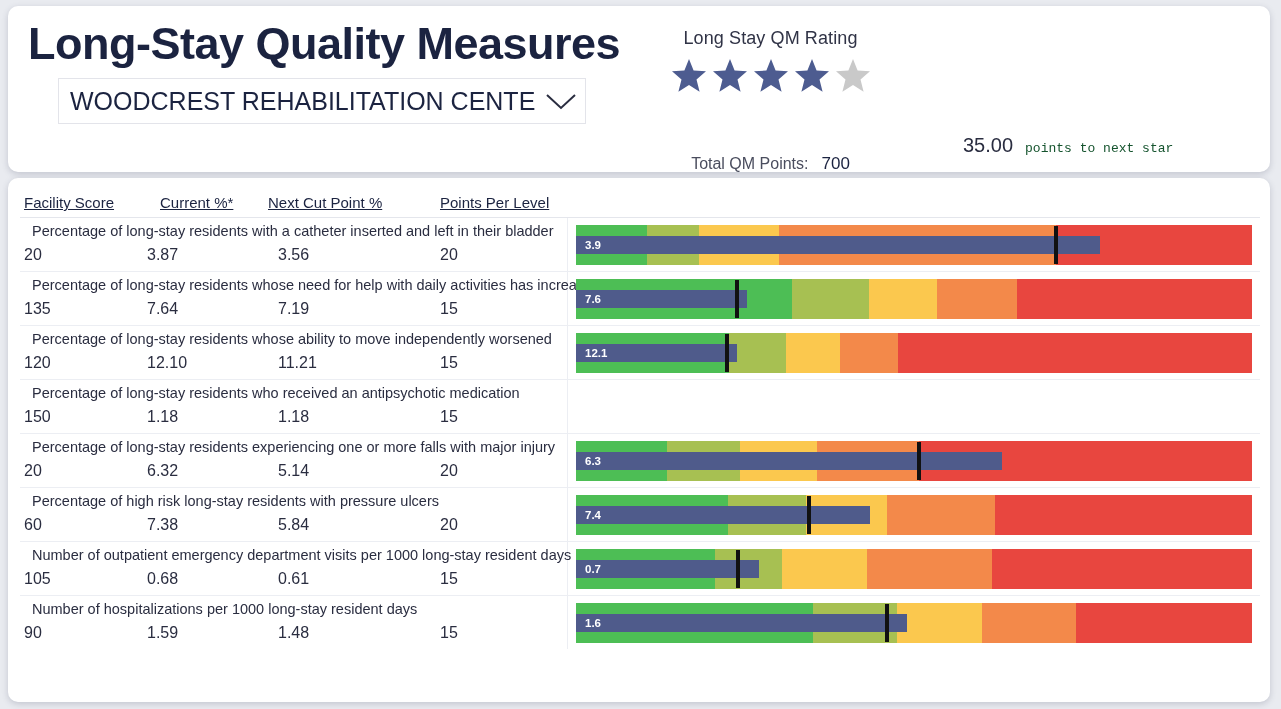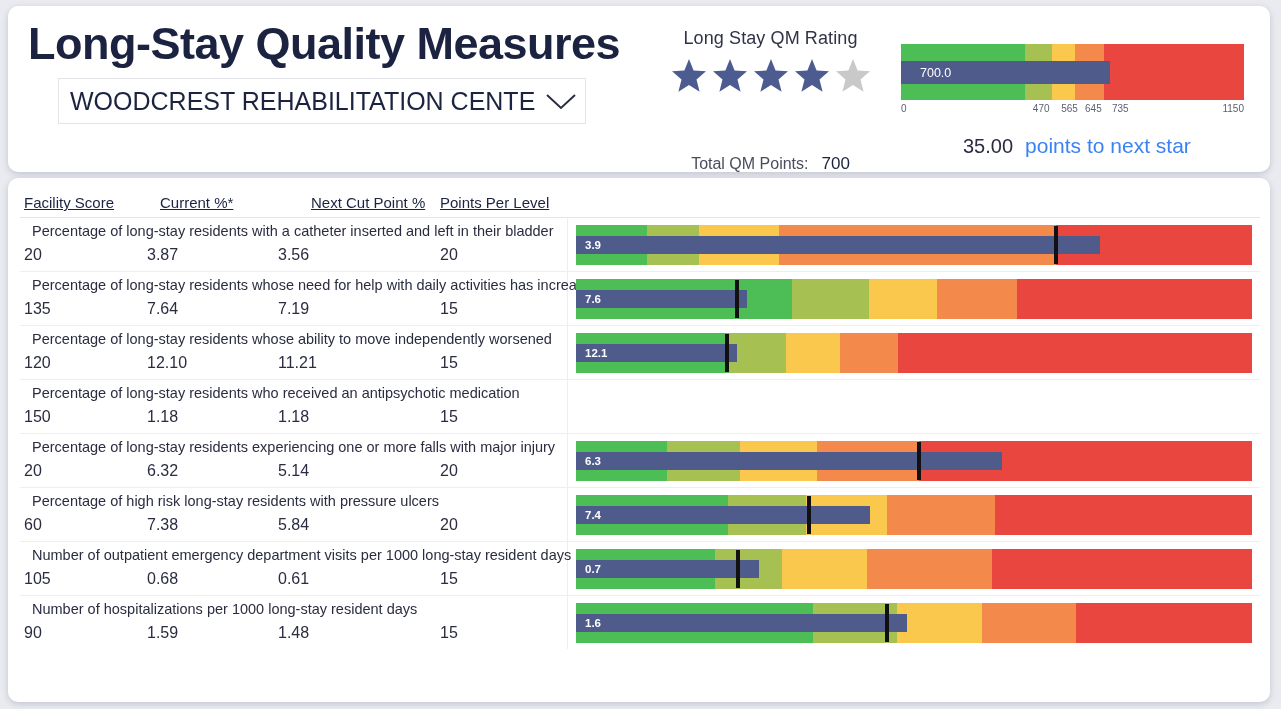--- a/index.html
+++ b/index.html
@@ -65,35 +65,35 @@
   #top-bullet .axis{ position:relative; height:15px; margin-top:3px; }
   #top-bullet .axis span{
     position:absolute; top:0; font-size:10px; color:#5b5f70; white-space:nowrap;
   }
   #next-star-row{
     position:absolute; left:893px; top:128px; width:360px;
     display:flex; align-items:baseline; gap:12px; padding-left:62px;
     box-sizing:border-box;
   }
   #next-star-value{ font-size:20px; color:#2a2d40; }
-  #next-star-label{ font-size:21px; color:#3b82f6; }
+  #next-star-label{ font-size:13px; color:#14532d;font-family:Liberation Mono, monospace; }
 
   
   #table-card{ left:8px; top:178px; width:1262px; height:524px; }
 
   #col-headers{
     position:absolute; left:12px; top:16px; width:548px; height:22px;
   }
   #col-headers .ch{
     position:absolute; font-size:15px; color:#1b2340;
     text-decoration:underline; white-space:nowrap;
   }
   #ch0{ left:4px; }
   #ch1{ left:140px; }
-  #ch2{ left:248px;margin-left:43px; }
+  #ch2{ left:248px; }
   #ch3{ left:420px; }
 
   #rows{ position:absolute; left:12px; top:39px; width:1240px; }
   .row{
     position:relative; height:54px;
     border-top:1px solid #eceef3;
     box-sizing:border-box;
   }
   .row:first-child{ border-top:1px solid #e4e6ec; }
   .row .left{
@@ -164,40 +164,20 @@
         <svg width="38" height="37" viewBox="0 0 38 37">
           <polygon points="19,2 23.6,13.6 36,14.3 26.5,22.6 29.6,34.8 19,28.1 8.4,34.8 11.5,22.6 2,14.3 14.4,13.6" fill="#c9c9c9"></polygon>
         </svg>
       </div>
     <div id="qm-points-row">
       <span>Total QM Points:</span>
       <span id="qm-points-value">700</span>
     </div>
   </div>
 
-  <div id="top-bullet">
-    <div class="bands">
-        <div class="band" style="width: 36.087%; background: rgb(77, 190, 85);"></div>
-        <div class="band" style="width: 7.82609%; background: rgb(167, 192, 82);"></div>
-        <div class="band" style="width: 6.95652%; background: rgb(251, 200, 78);"></div>
-        <div class="band" style="width: 8.26087%; background: rgb(243, 137, 74);"></div>
-        <div class="band" style="width: 40.8696%; background: rgb(232, 70, 63);"></div>
-      <div class="valbar" style="width: 60.8696%;">
-        <span>700.0</span>
-      </div>
-    </div>
-    <div class="axis">
-        <span style="left: 0%; transform: translateX(0px);">0</span>
-        <span style="left: 40.8696%; transform: translateX(-50%);">470</span>
-        <span style="left: 49.1304%; transform: translateX(-50%);">565</span>
-        <span style="left: 56.087%; transform: translateX(-50%);">645</span>
-        <span style="left: 63.913%; transform: translateX(-50%);">735</span>
-        <span style="left: 100%; transform: translateX(-100%);">1150</span>
-      </div>
-  </div>
 
   <div id="next-star-row">
     <span id="next-star-value">35.00</span>
     <span id="next-star-label">points to next star</span>
   </div>
 </div>
 
 <div class="card" id="table-card">
   <div id="col-headers">
     <span class="ch" id="ch0">Facility Score</span>

